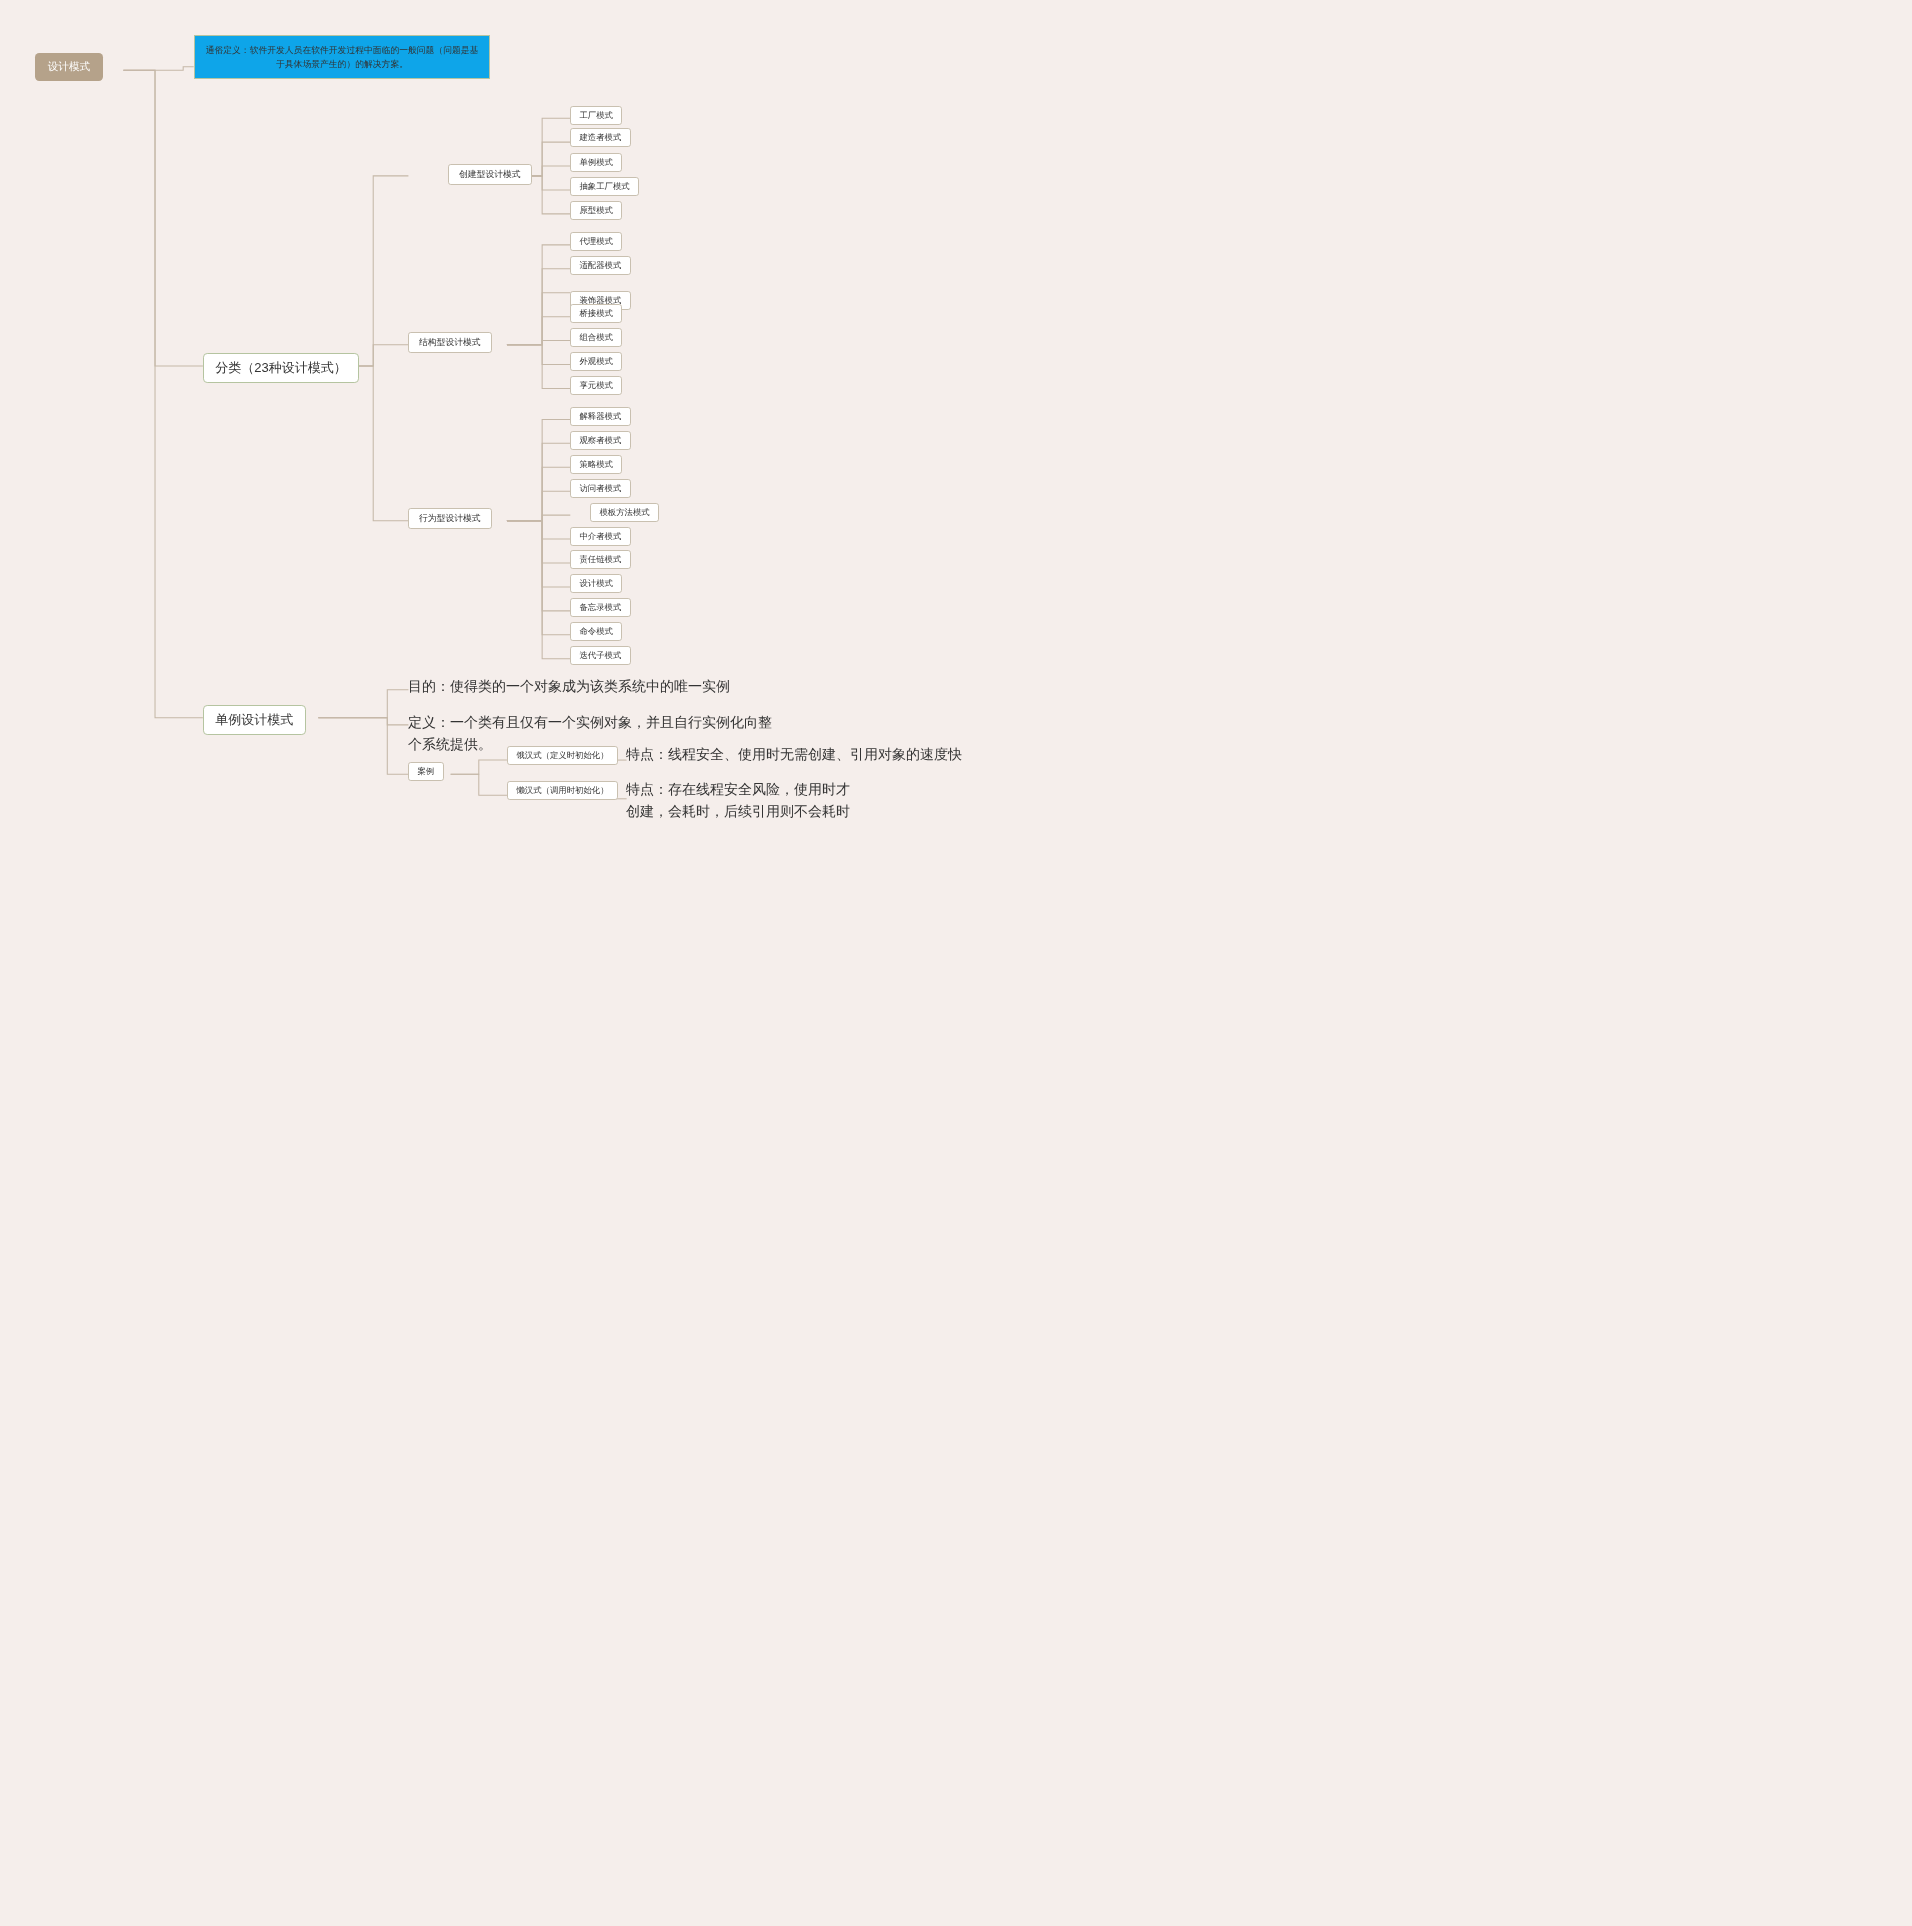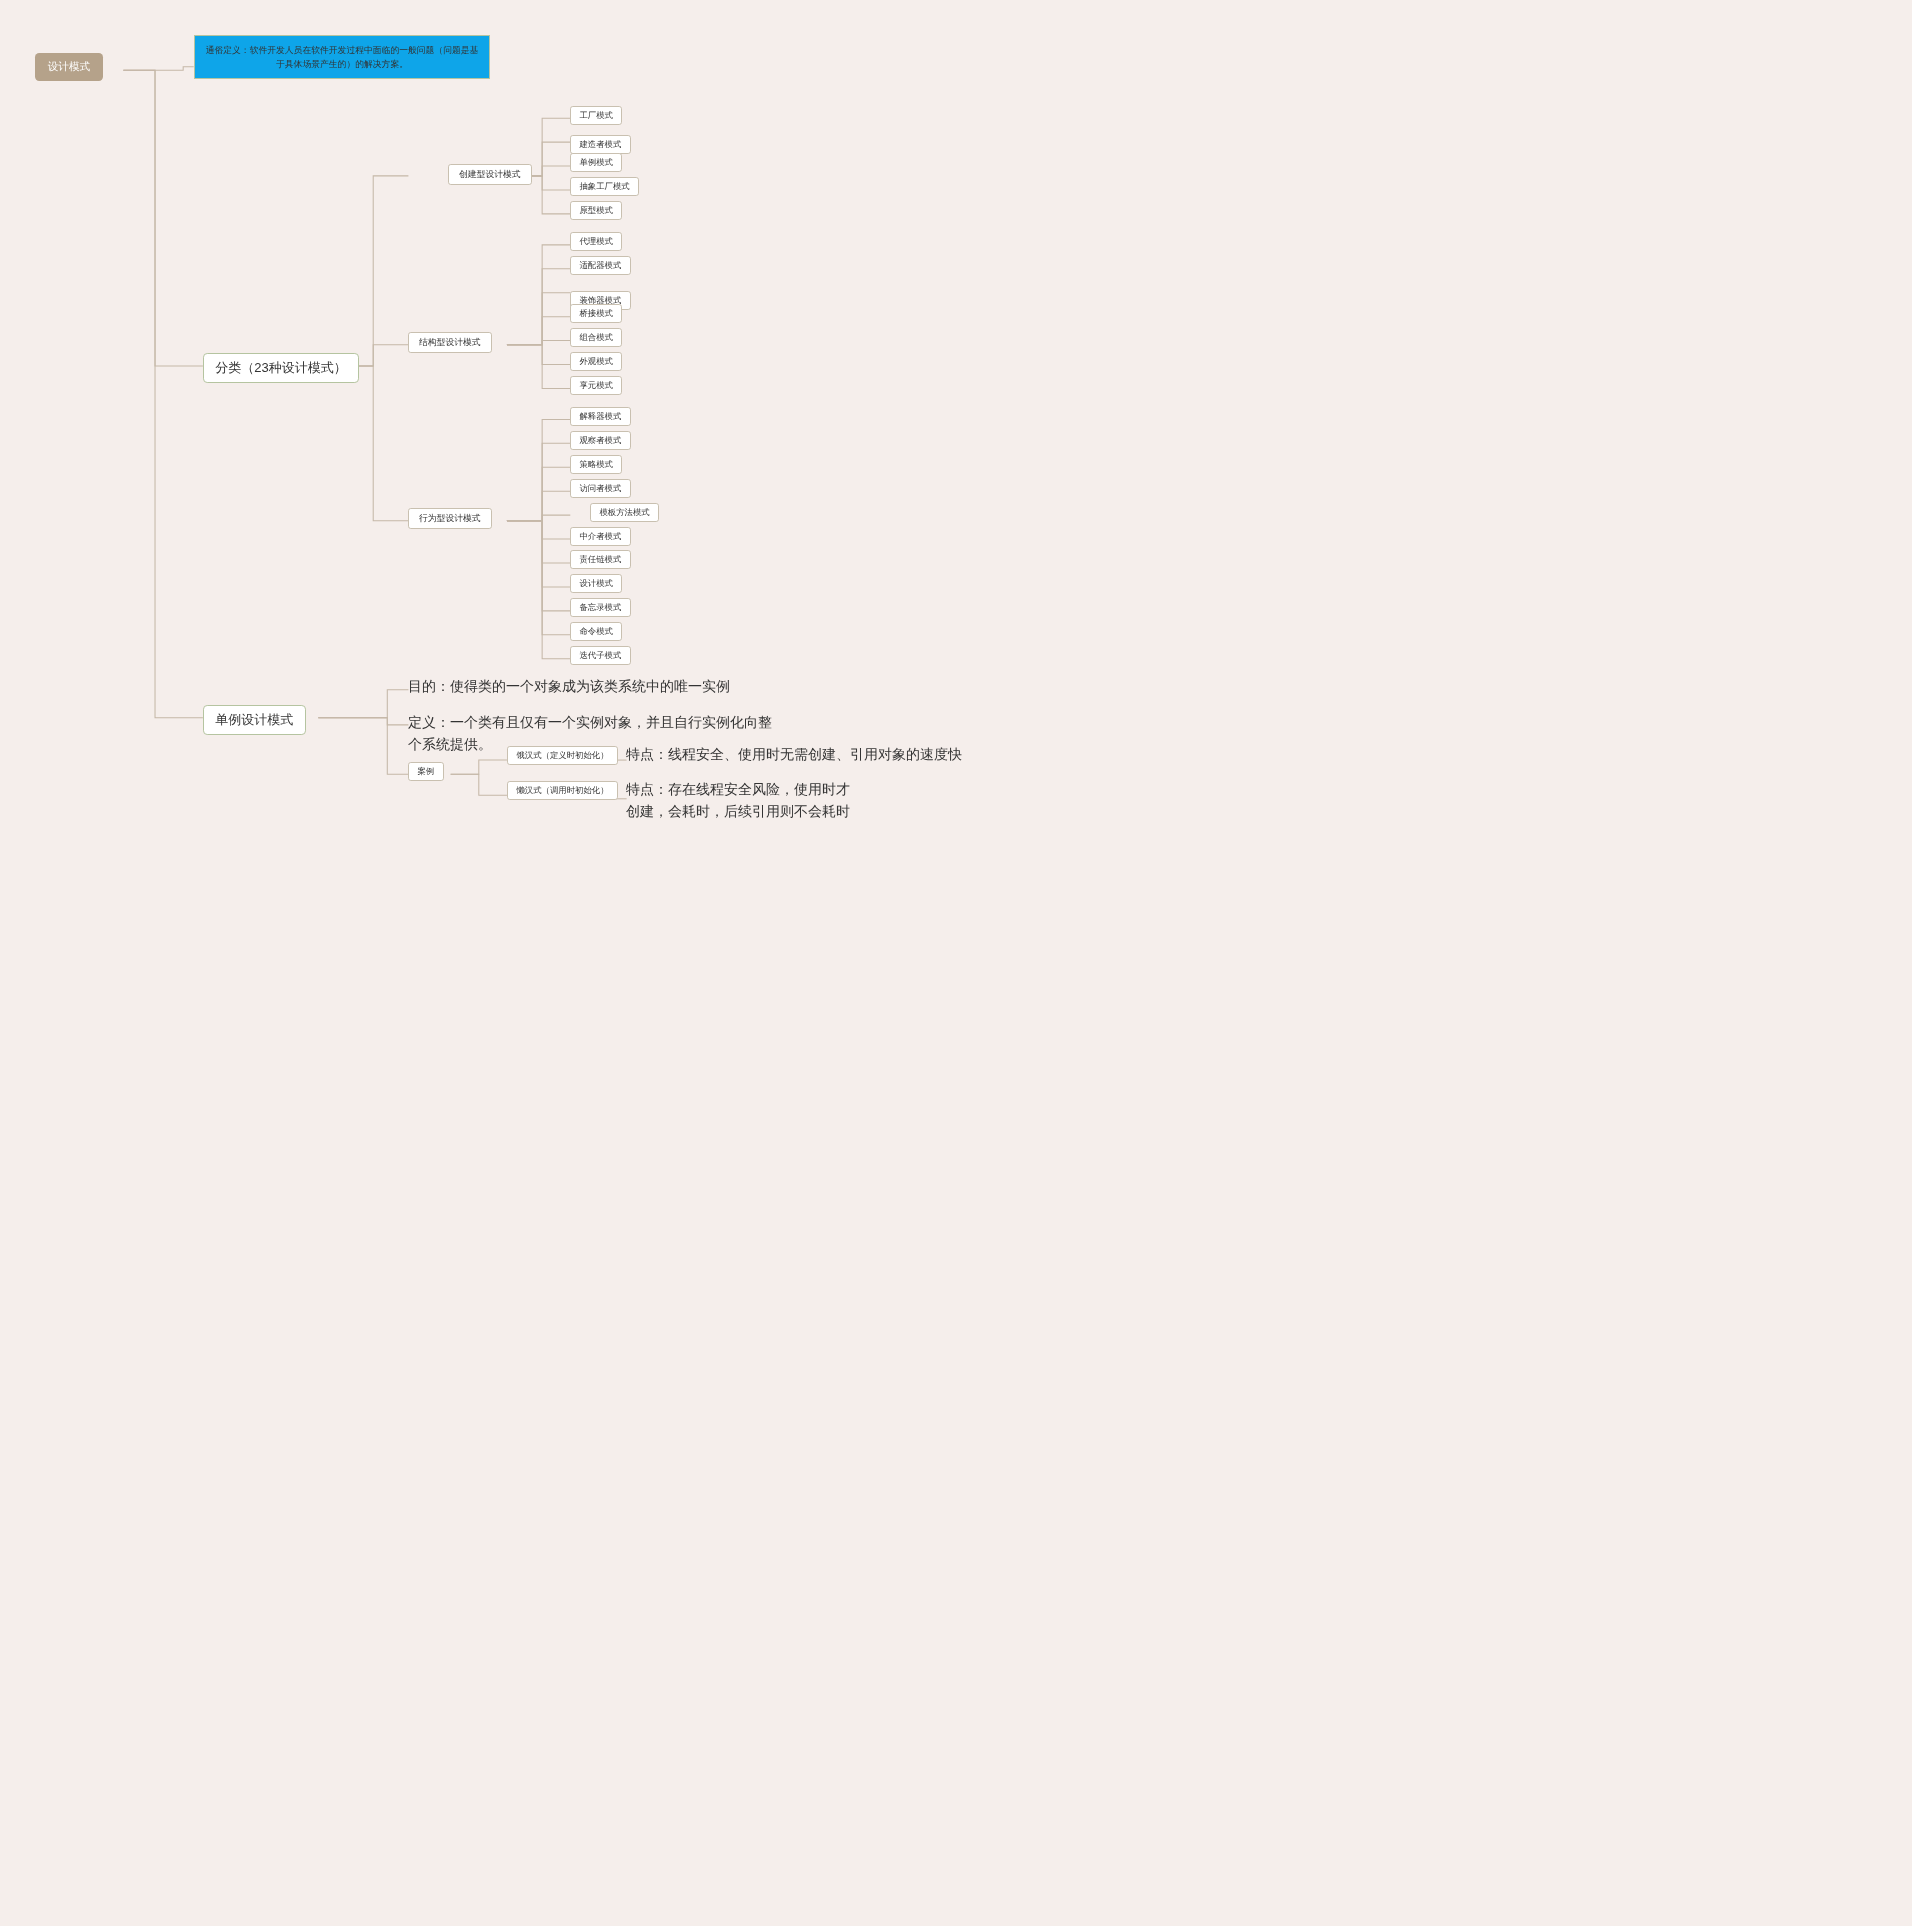--- a/index.html
+++ b/index.html
@@ -169,21 +169,21 @@
 
   <div class="node" style="left:189px; top:339px;">
     <div class="node-level1">分类（23种设计模式）</div>
   </div>
 
   <div class="node" style="left:394px; top:150px;padding-left:40px;">
     <div class="node-level2">创建型设计模式</div>
   </div>
 
   <div class="node" style="left:556px; top:92px;"><div class="node-leaf">工厂模式</div></div>
-  <div class="node" style="left:556px; top:121px;"><div class="node-leaf">建造者模式</div></div>
+  <div class="node" style="left:556px; top:114px;"><div class="node-leaf">建造者模式</div></div>
   <div class="node" style="left:556px; top:139px;"><div class="node-leaf">单例模式</div></div>
   <div class="node" style="left:556px; top:163px;"><div class="node-leaf">抽象工厂模式</div></div>
   <div class="node" style="left:556px; top:187px;"><div class="node-leaf">原型模式</div></div>
 
   <div class="node" style="left:394px; top:318px;">
     <div class="node-level2">结构型设计模式</div>
   </div>
 
   <div class="node" style="left:556px; top:218px;"><div class="node-leaf">代理模式</div></div>
   <div class="node" style="left:556px; top:242px;"><div class="node-leaf">适配器模式</div></div>

